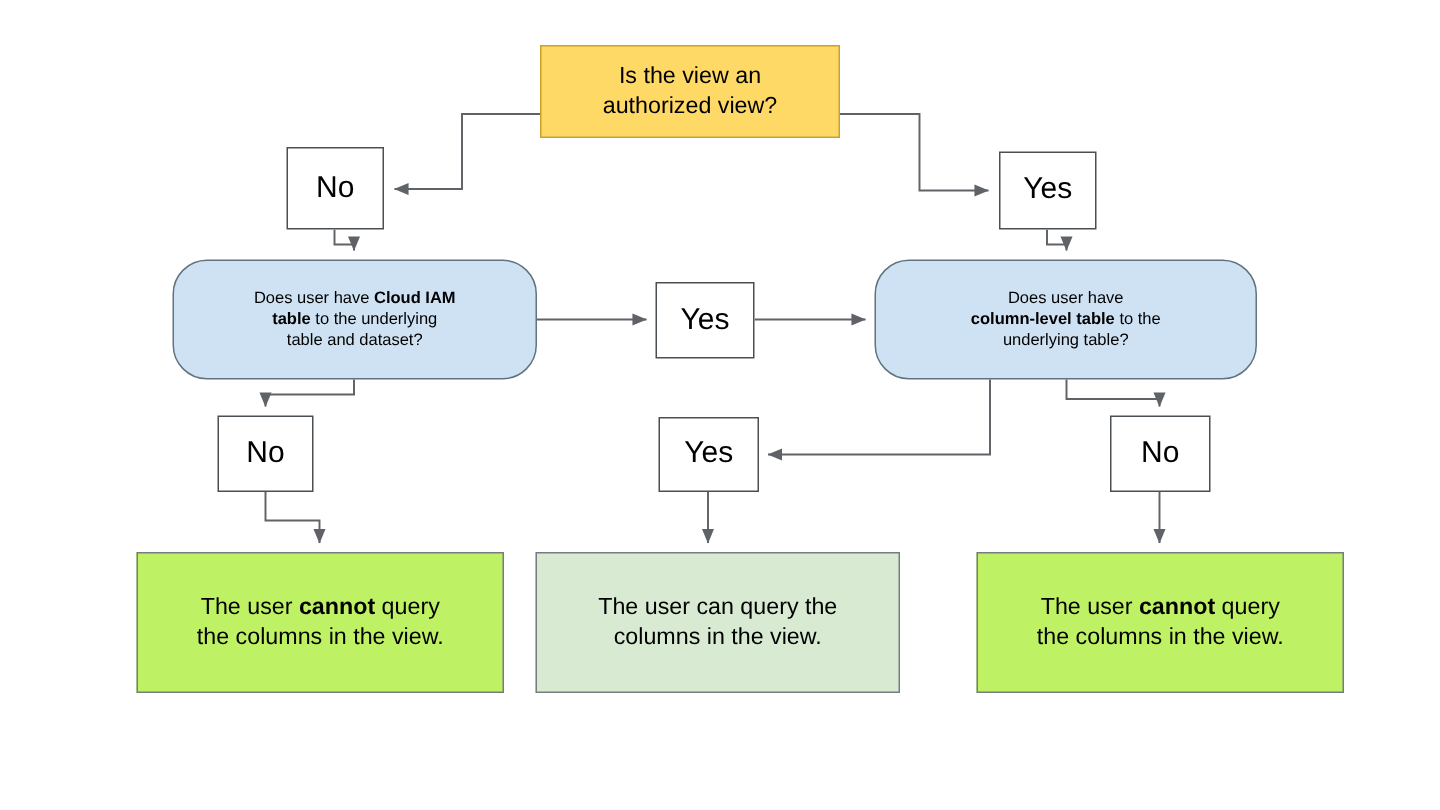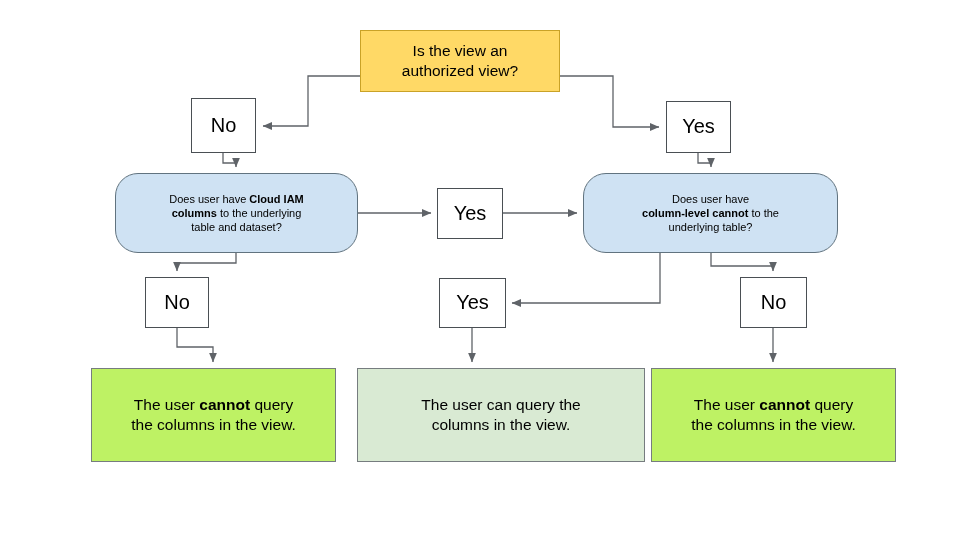--- a/index.html
+++ b/index.html
@@ -104,41 +104,41 @@
       <div class="node decision-start" style="left: 360px; top: 30px; width: 200px; height: 62px;">
         <span class="node-text">Is the view an<br>authorized view?</span>
       </div>
       <div class="node label-box" style="left: 191px; top: 98px; width: 65px; height: 55px;">
         <span class="node-text">No</span>
       </div>
       <div class="node label-box" style="left: 666px; top: 101px; width: 65px; height: 52px;">
         <span class="node-text">Yes</span>
       </div>
       <div class="node decision" style="left: 115px; top: 173px; width: 243px; height: 80px;">
-        <span class="node-text">Does user have <b>Cloud IAM</b><br><b>columns</b> to the underlying<br>table and dataset?</span>
+        <span class="node-text">Does user have <b>Cloud IAM</b><br><b>table</b> to the underlying<br>table and dataset?</span>
       </div>
       <div class="node label-box" style="left: 437px; top: 188px; width: 66px; height: 51px;">
         <span class="node-text">Yes</span>
       </div>
       <div class="node decision" style="left: 583px; top: 173px; width: 255px; height: 80px;">
-        <span class="node-text">Does user have<br><b>column-level cannot</b> to the<br>underlying table?</span>
+        <span class="node-text">Does user have<br><b>column-level table</b> to the<br>underlying table?</span>
       </div>
       <div class="node label-box" style="left: 145px; top: 277px; width: 64px; height: 51px;">
         <span class="node-text">No</span>
       </div>
       <div class="node label-box" style="left: 439px; top: 278px; width: 67px; height: 50px;">
         <span class="node-text">Yes</span>
       </div>
       <div class="node label-box" style="left: 740px; top: 277px; width: 67px; height: 51px;">
         <span class="node-text">No</span>
       </div>
       <div class="node outcome-deny" style="left: 91px; top: 368px; width: 245px; height: 94px;">
         <span class="node-text">The user <b>cannot</b> query<br>the columns in the view.</span>
       </div>
-      <div class="node outcome-allow" style="left: 357px; top: 368px; width: 288px; height: 94px;">
+      <div class="node outcome-allow" style="left: 357px; top: 368px; width: 243px; height: 94px;">
         <span class="node-text">The user can query the<br>columns in the view.</span>
       </div>
       <div class="node outcome-deny" style="left: 651px; top: 368px; width: 245px; height: 94px;">
         <span class="node-text">The user <b>cannot</b> query<br>the columns in the view.</span>
       </div>
     </div>
 
 </div>
 
 </body></html>

